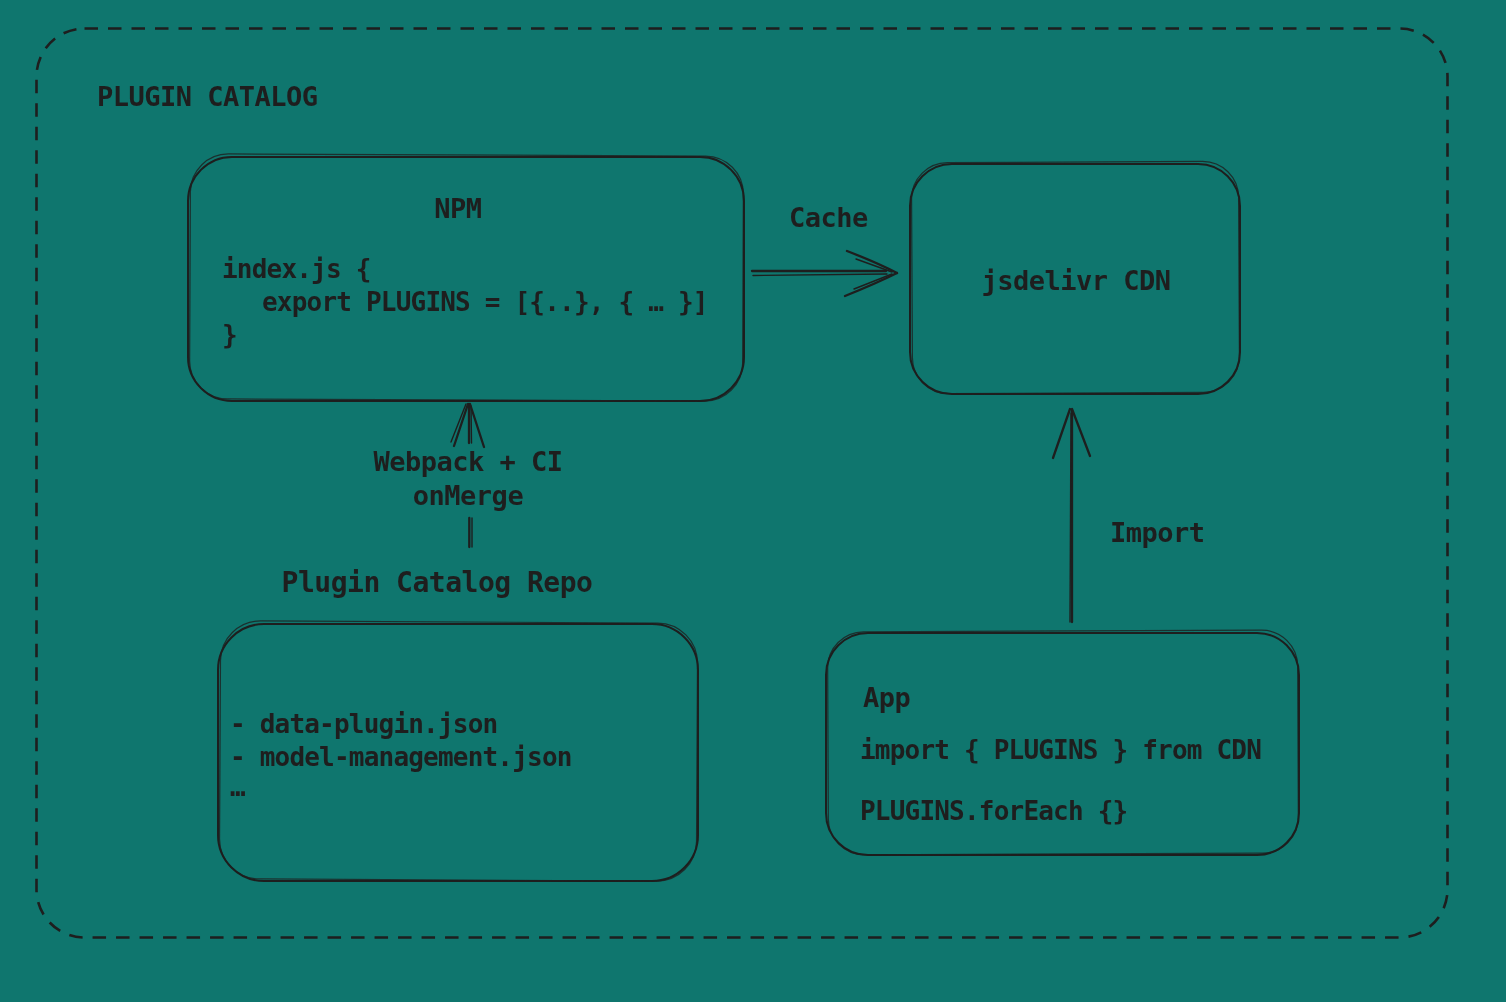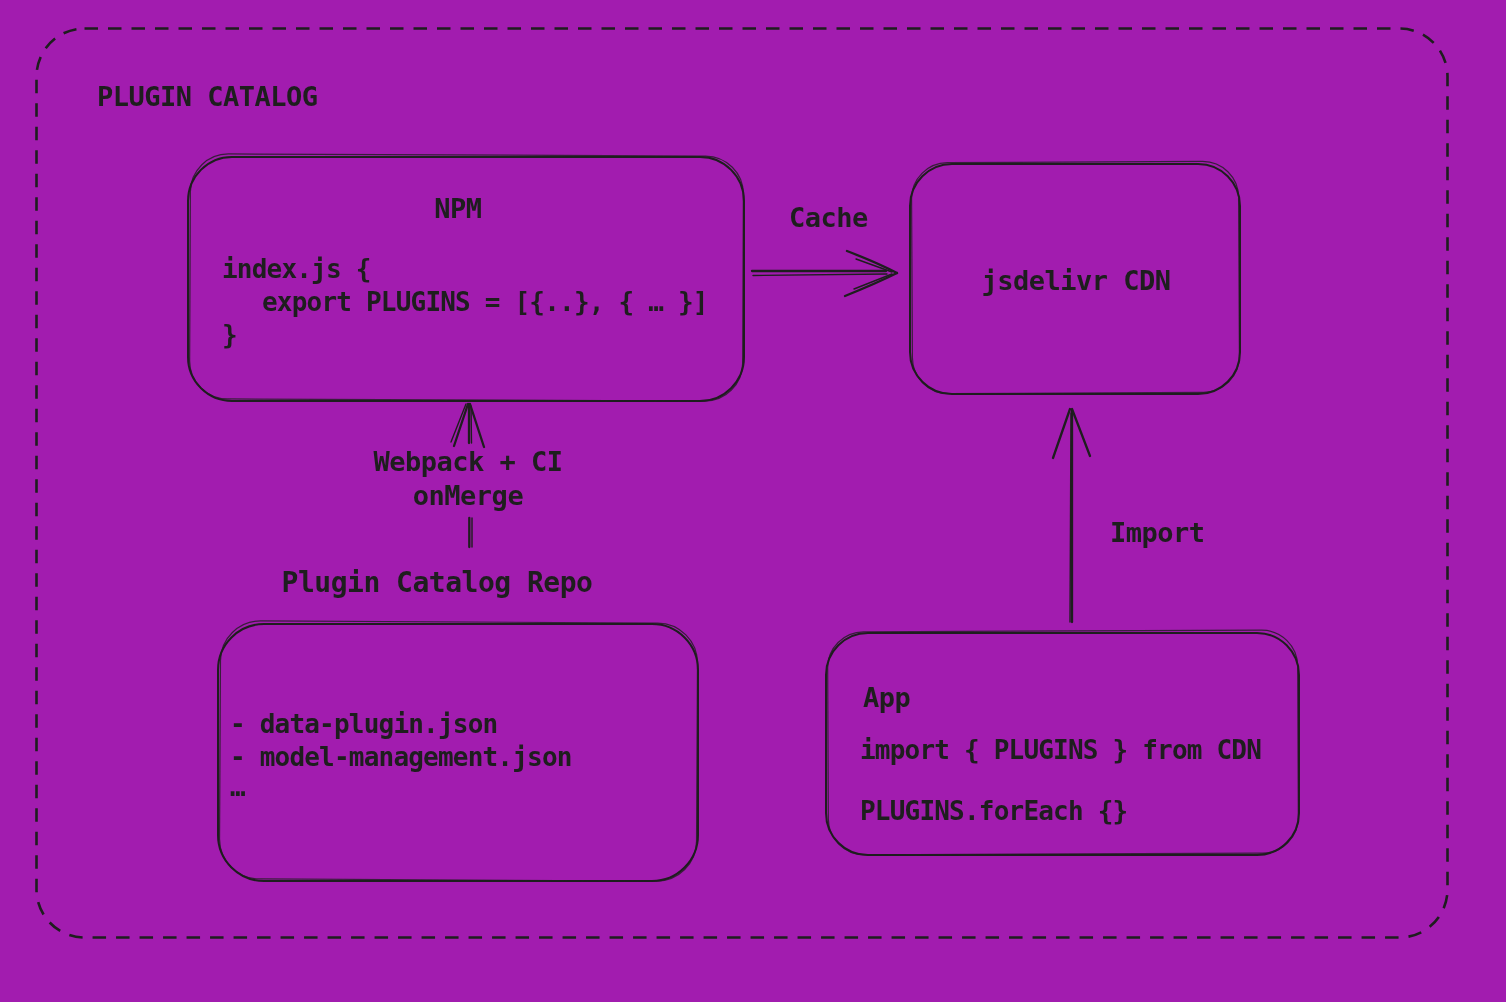--- a/index.html
+++ b/index.html
@@ -4,21 +4,21 @@
 <style>
   html, body {
     margin: 0;
     padding: 0;
     background: #ffffff;
   }
   .stage {
     position: relative;
     width: 1506px;
     height: 1002px;
-    background: #a21caf;
+    background: #0f766e;
     overflow: hidden;
   }
   svg {
     display: block;
   }
   .sketch {
     fill: none;
     stroke: #1e1e1e;
     stroke-width: 2;
     stroke-linecap: round;

